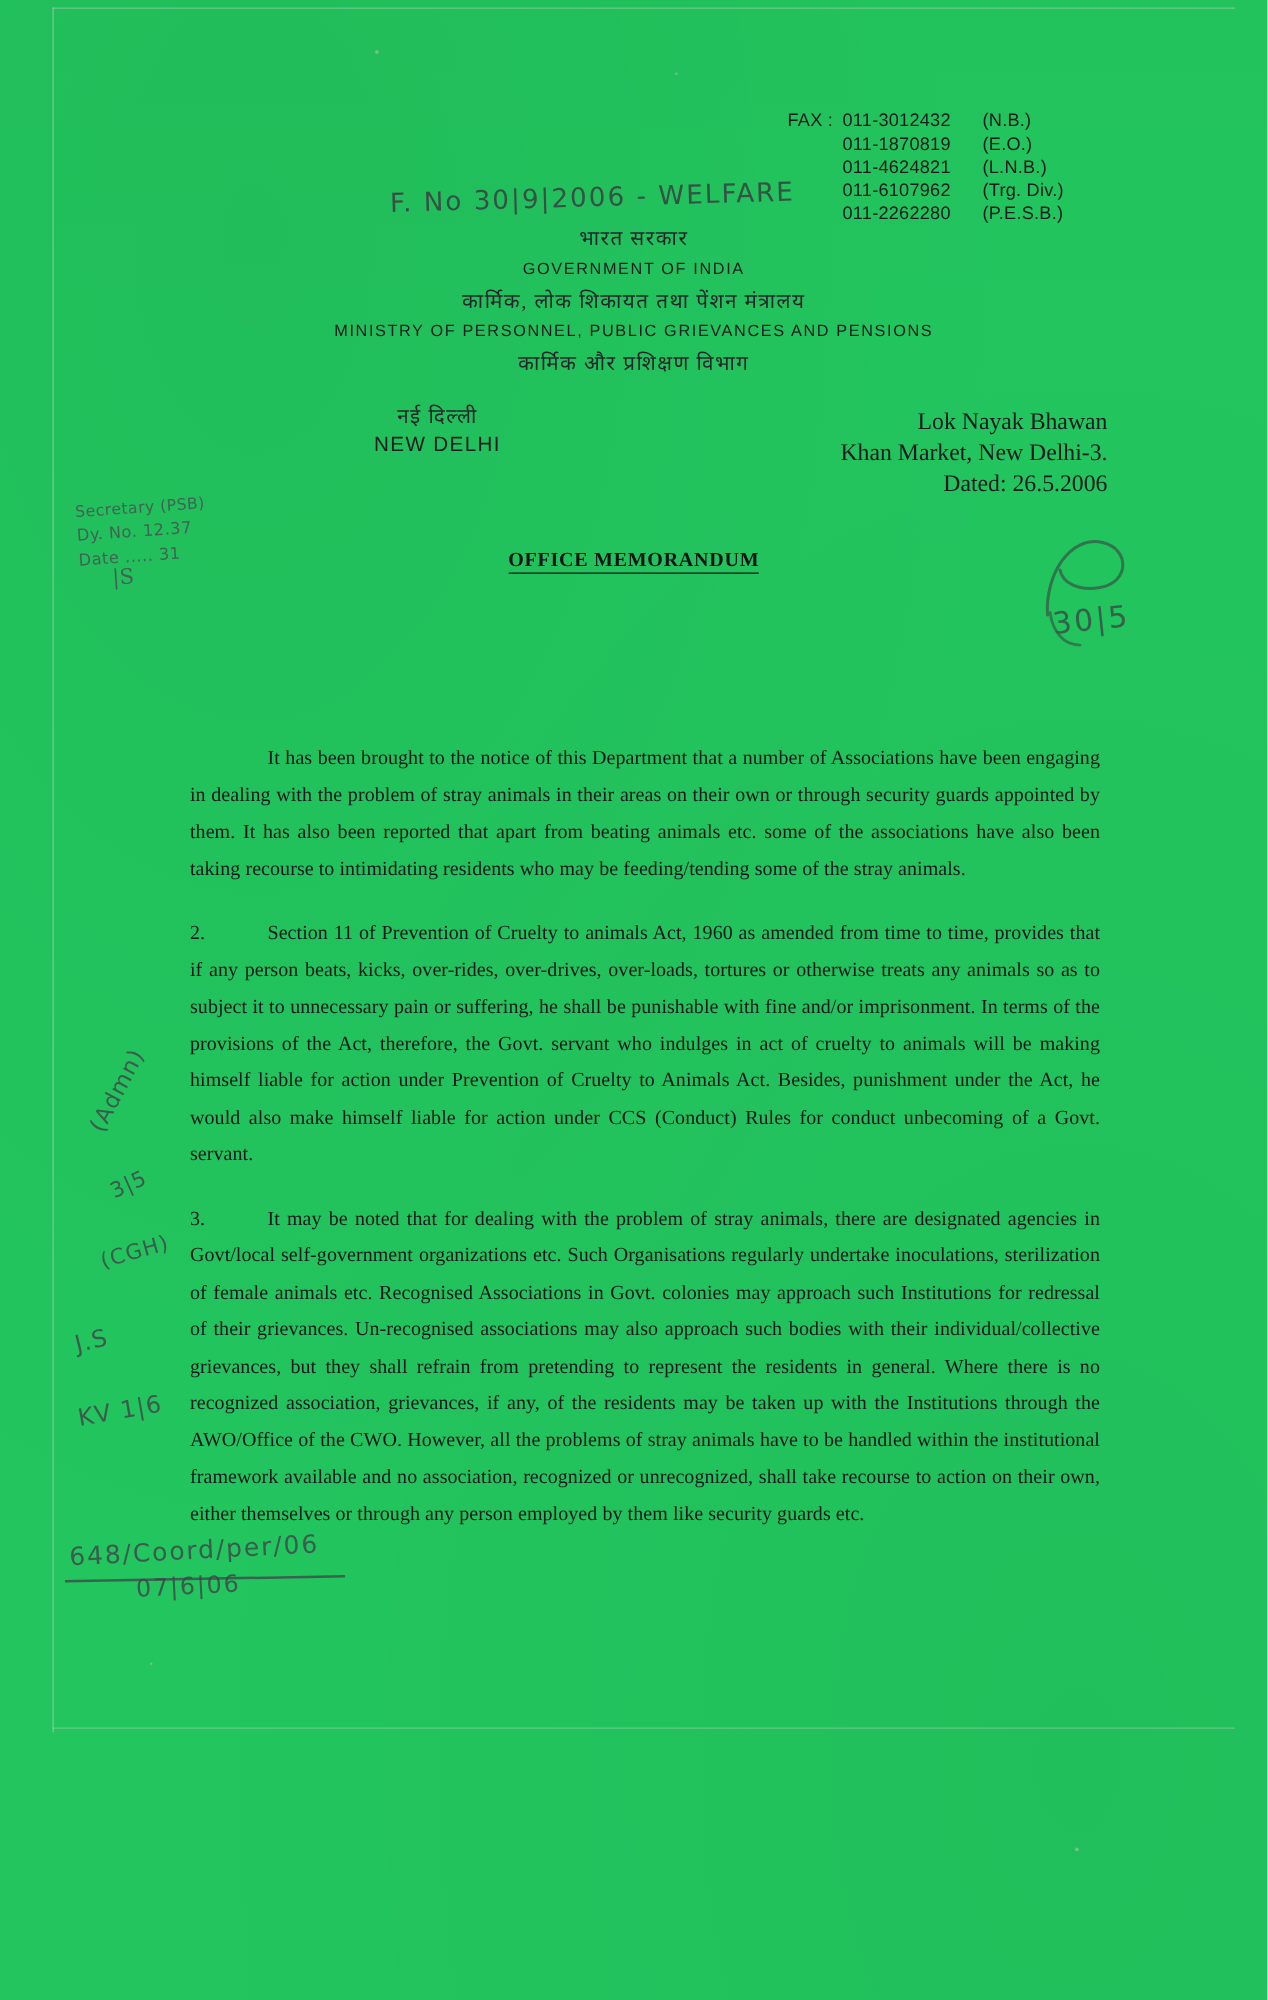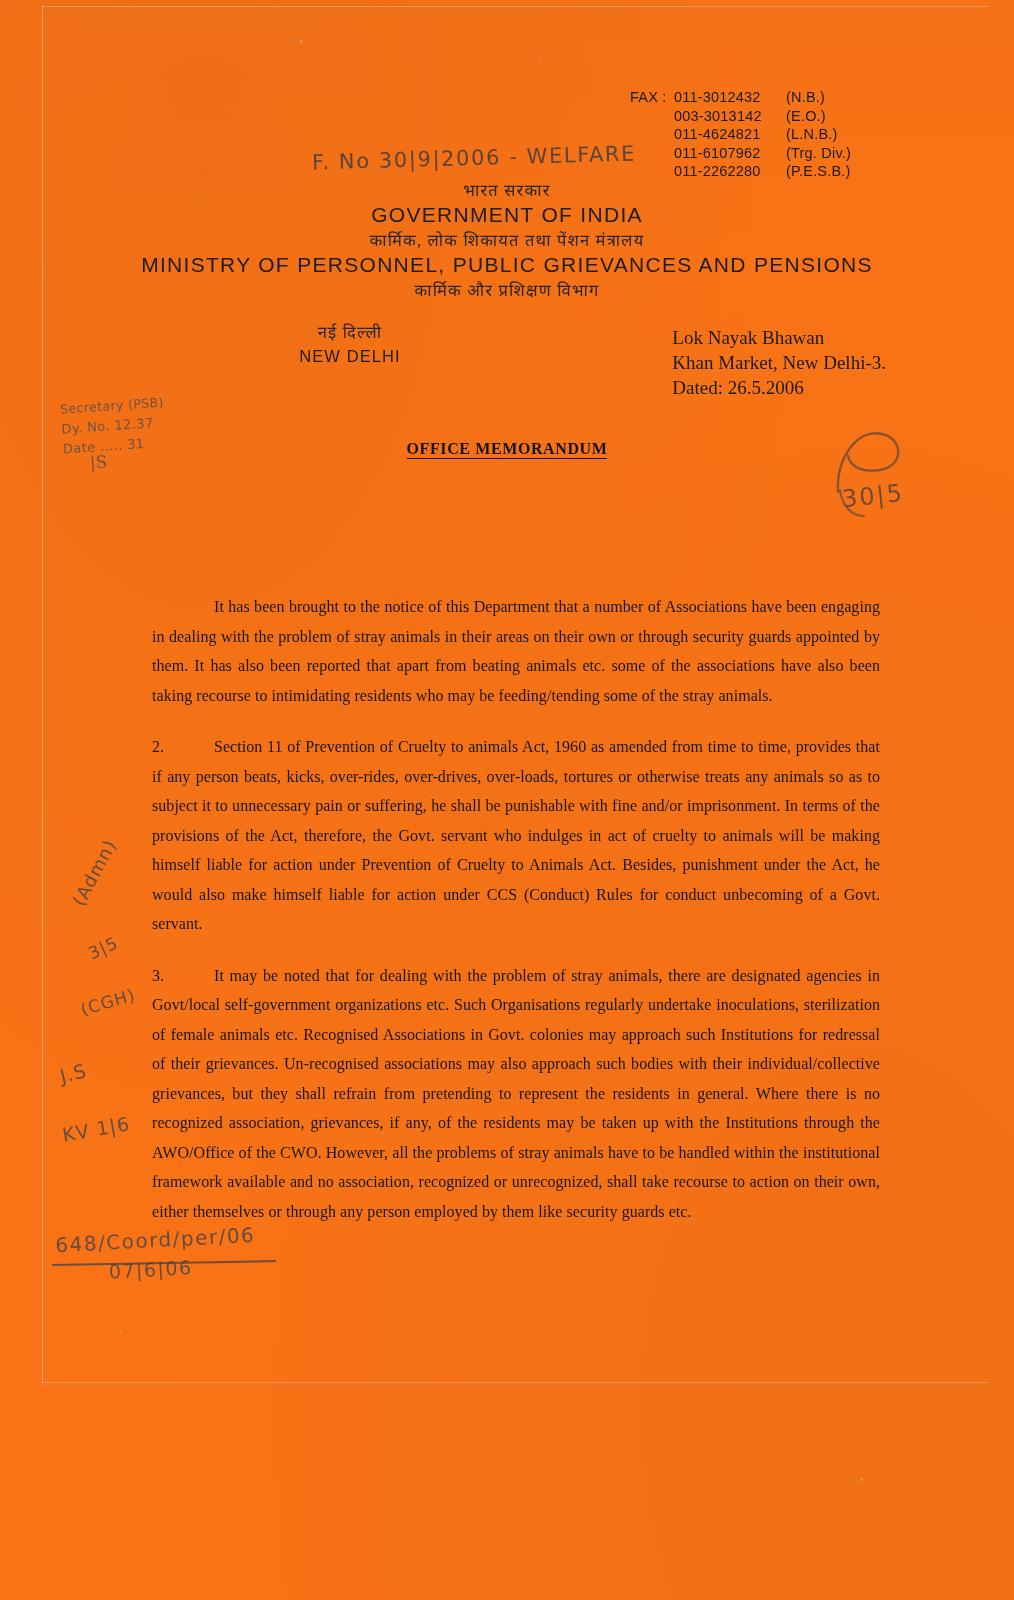--- a/index.html
+++ b/index.html
@@ -11,21 +11,21 @@
     width: 1014px;
     height: 1600px;
     position: relative;
     font-family: "Liberation Serif", serif;
     color: #17171a;
     overflow: hidden;
   }
   .page {
     position: absolute;
     inset: 0;
-    background: #f97316;
+    background: #22c55e;
   }
   
   .scan-tint {
     position: absolute;
     inset: 0;
     background:
       radial-gradient(ellipse at 20% 12%, rgba(0,0,0,0.035), rgba(0,0,0,0) 55%),
       radial-gradient(ellipse at 85% 88%, rgba(0,0,0,0.03), rgba(0,0,0,0) 60%),
       linear-gradient(180deg, rgba(0,0,0,0.012), rgba(0,0,0,0) 18%);
     pointer-events: none;
@@ -76,21 +76,21 @@
   .lh-hi {
     font-family: "Liberation Serif", serif;
     font-size: 16.5px;
     letter-spacing: 1.2px;
     color: #26262a;
     margin: 0 0 2px 0;
     line-height: 22px;
   }
   .lh-en {
     font-family: "Liberation Sans", sans-serif;
-    font-size: 21px;
+    font-size: 13px;
     letter-spacing: 1.3px;
     color: #1d1d21;
     margin: 0 0 4px 0;
     line-height: 23px;
   }
   .lh-en.small { font-size: 16.5px; letter-spacing: 1.1px; }
   .lh-hi.tight { margin-bottom: 1px; }
 
   
   .city-block {
@@ -99,21 +99,21 @@
     top: 322px;
     width: 700px;
     text-align: center;
   }
 
   
   .addr {
     position: absolute;
     right: 128px;
     top: 325px;
-    text-align: left;
+    text-align: right;
     font-family: "Liberation Serif", serif;
     font-size: 19px;
     line-height: 25px;
     color: #1b1b1f;
   }
 
   
   .diary {
     position: absolute;
     left: 62px;
@@ -289,21 +289,21 @@
   <div class="dot" style="left:300px; top:40px; width:3px; height:3px;"></div>
   <div class="dot" style="left:540px; top:58px; width:2px; height:2px;"></div>
   <div class="dot" style="left:860px; top:1478px; width:3px; height:3px;"></div>
   <div class="dot" style="left:120px; top:1330px; width:2px; height:2px;"></div>
 
   <div class="fax-block">
     <span class="fax-row">
       <span class="fax-label">FAX :</span><span class="fax-num">011-3012432</span><span>(N.B.)</span>
     </span>
     <span class="fax-row">
-      <span class="fax-label"></span><span class="fax-num">003-3013142</span><span>(E.O.)</span>
+      <span class="fax-label"></span><span class="fax-num">011-1870819</span><span>(E.O.)</span>
     </span>
     <span class="fax-row">
       <span class="fax-label"></span><span class="fax-num">011-4624821</span><span>(L.N.B.)</span>
     </span>
     <span class="fax-row">
       <span class="fax-label"></span><span class="fax-num">011-6107962</span><span>(Trg. Div.)</span>
     </span>
     <span class="fax-row">
       <span class="fax-label"></span><span class="fax-num">011-2262280</span><span>(P.E.S.B.)</span>
     </span>

